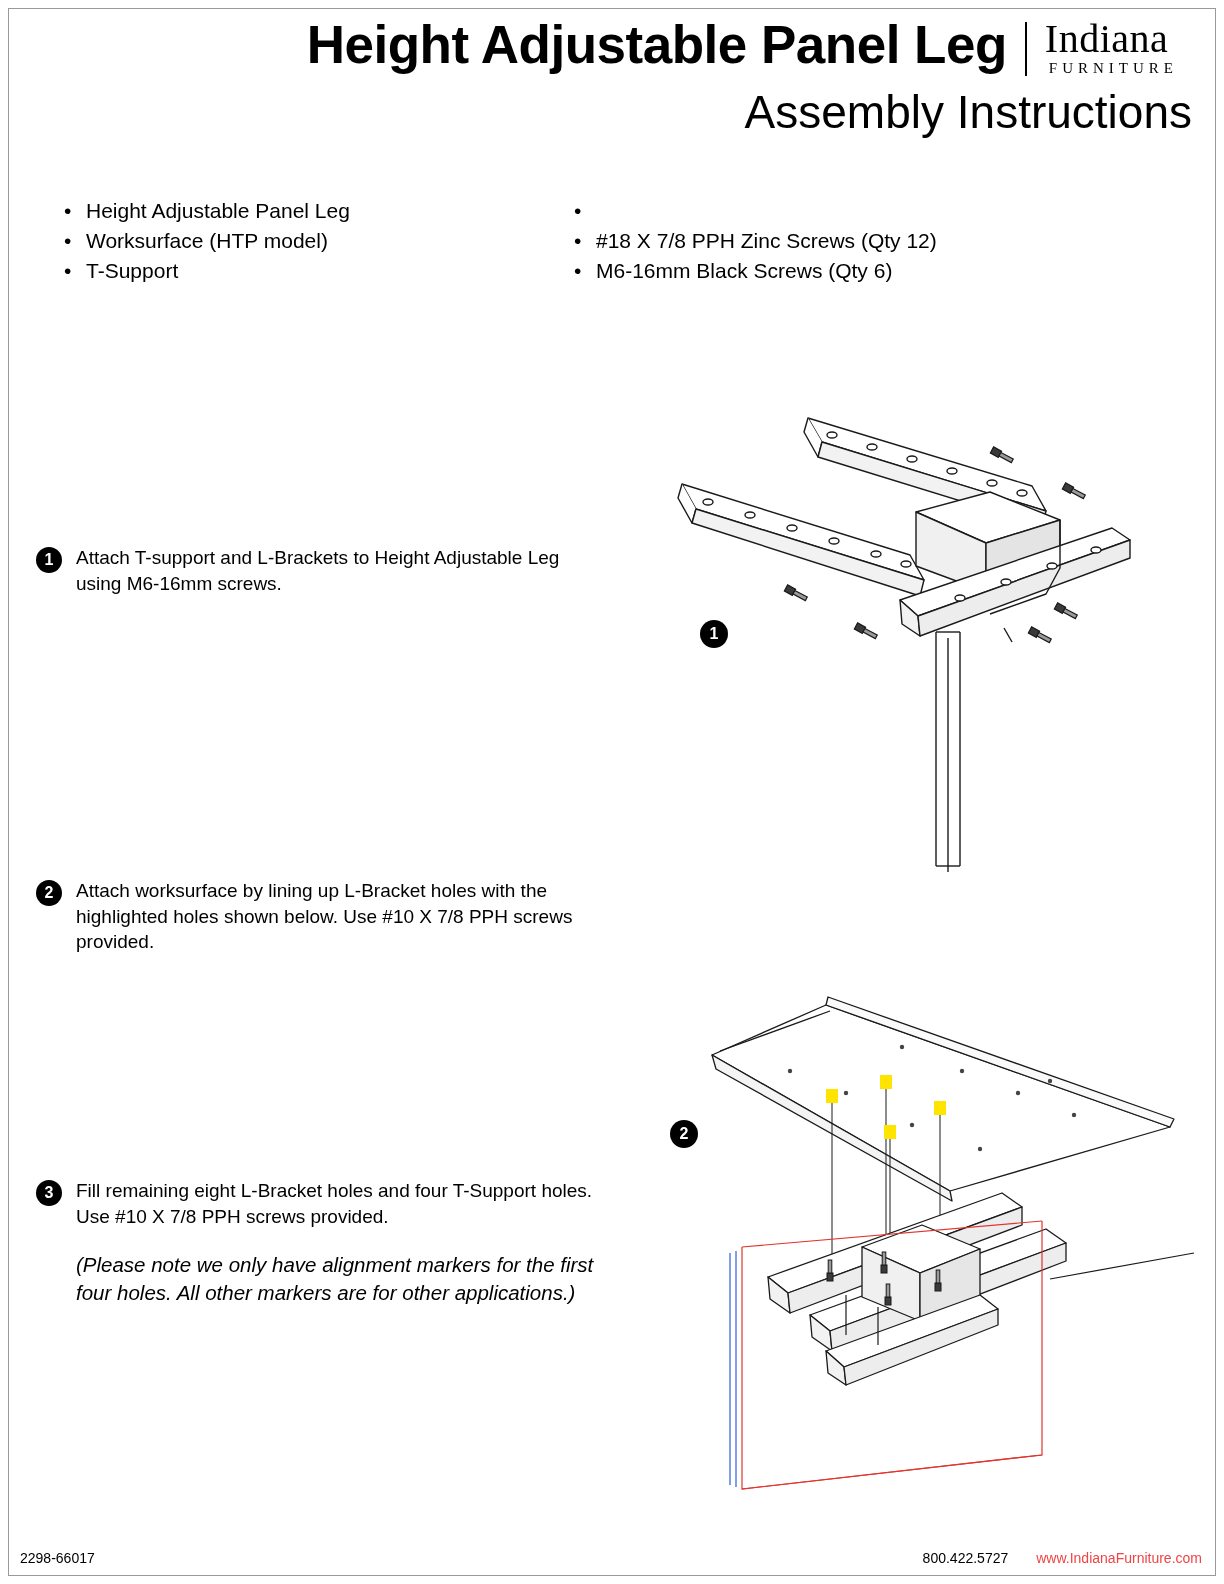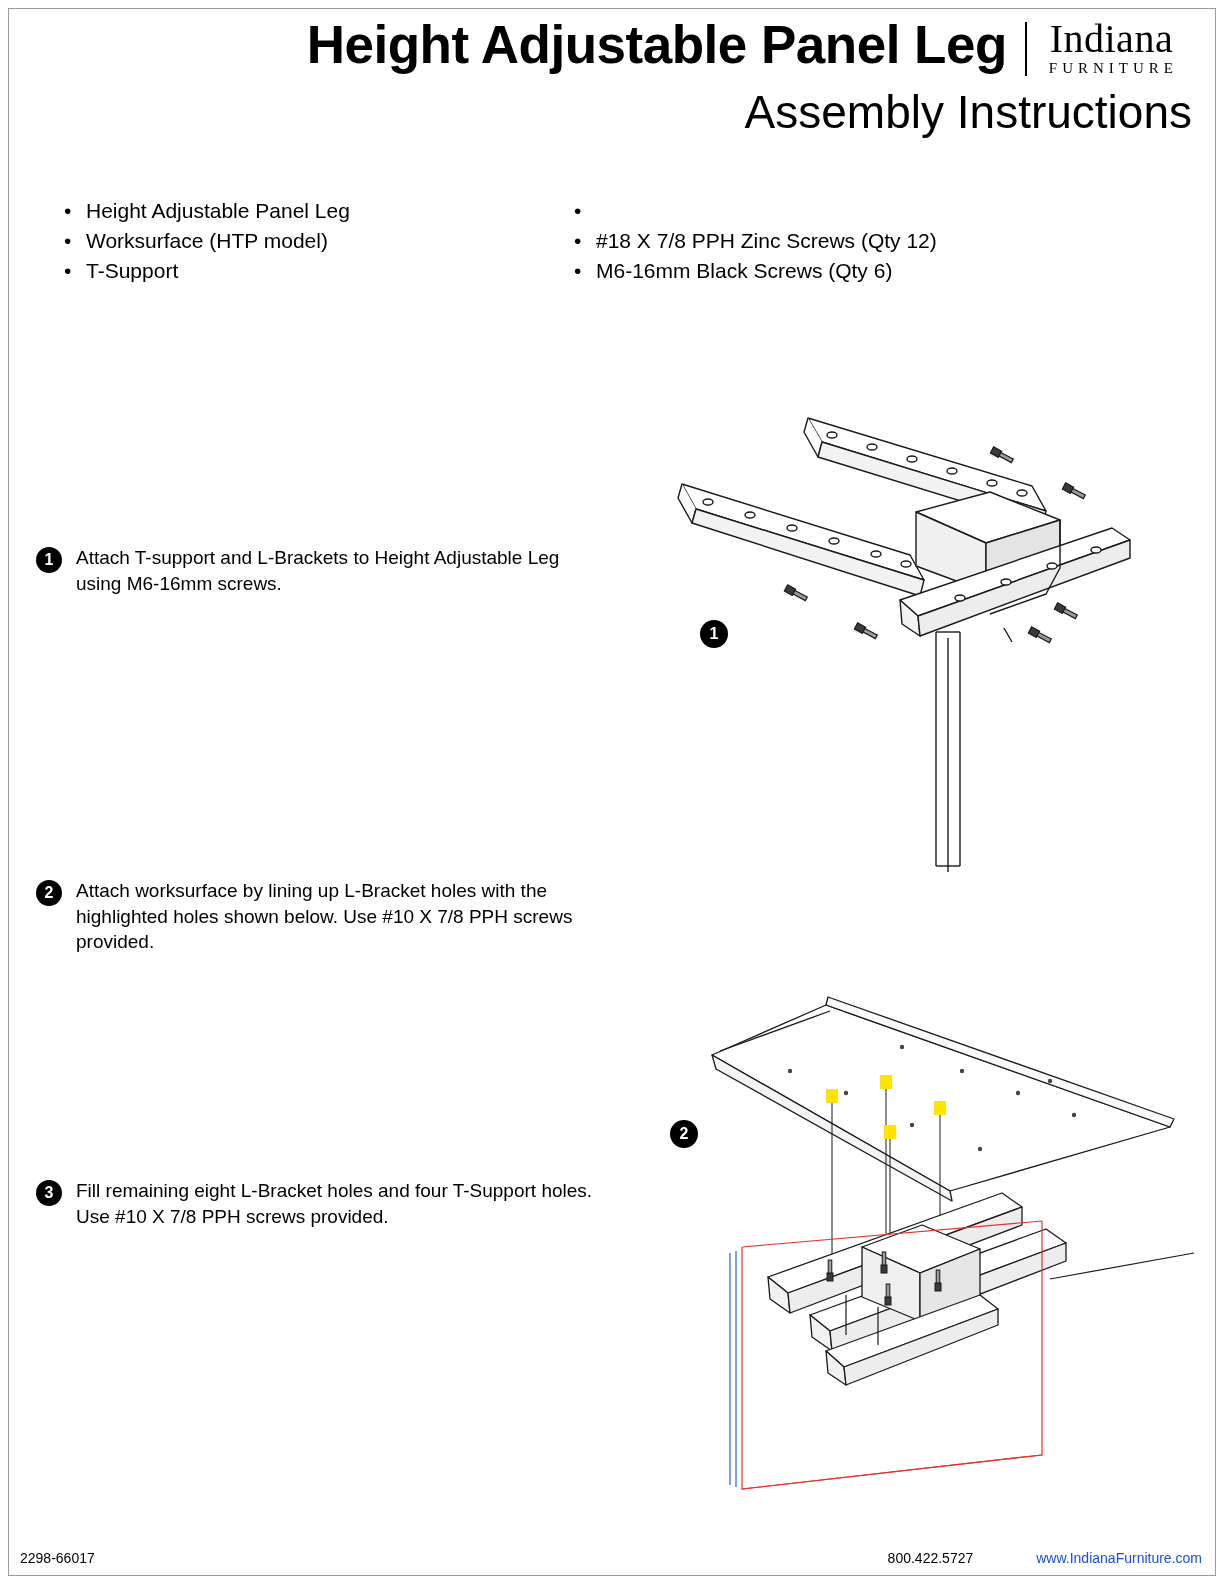--- a/index.html
+++ b/index.html
@@ -53,21 +53,21 @@
   }
   .title-divider {
     width: 2px;
     height: 54px;
     background: #000;
     margin: 4px 18px 0 18px;
   }
   .brand {
     display: flex;
     flex-direction: column;
-    align-items: center;
+    align-items: flex-start;
     margin-top: 2px;
   }
   .brand-name {
     font-family: "Liberation Serif", serif;
     font-size: 40px;
     line-height: 0.95;
     letter-spacing: 0.5px;
   }
   .brand-sub {
     font-family: "Liberation Serif", serif;
@@ -183,23 +183,23 @@
   .footer-left {
     position: absolute;
     left: 20px;
     bottom: 0;
   }
   .footer-right {
     position: absolute;
     right: 22px;
     bottom: 0;
     display: flex;
-    gap: 20px;
-  }
-  .footer-link { color: #1d4ed8; margin-left: 43px; }
+    gap: 28px;
+  }
+  .footer-link { color: #ef4444; }
 </style>
 </head>
 <body>
 
 <div class="page">
   <div class="page-border"></div>
 
   <div class="header">
     <div class="title-row">
       <div class="main-title">Height Adjustable Panel Leg</div>
@@ -327,20 +327,21 @@
   </div>
 
   <div class="step" id="step2">
     <div class="step-num">2</div>
     <div class="step-text">Attach worksurface by lining up L-Bracket holes with the highlighted holes shown below.  Use #10 X 7/8 PPH screws provided.</div>
   </div>
 
   <div class="step" id="step3">
     <div class="step-num">3</div>
     <div class="step-text">Fill remaining eight L-Bracket holes and four T-Support holes. Use #10 X 7/8 PPH screws provided.</div>
+    <div class="step-note">(Please note we only have alignment markers for the first four holes. All other markers are for other applications.)</div>
   </div>
 
   <div class="figure" id="figure2">
     <svg width="545" height="510" viewBox="0 0 545 510">
       <g fill="none" stroke="#1a1a1a" stroke-width="1.3" stroke-linejoin="round">
 
         <path d="M62 70 L176 20 L520 142 L300 206 Z" fill="#fff"></path>
         <path d="M62 70 L66 84 L302 216 L300 206 Z" fill="#f4f4f4"></path>
         <path d="M176 20 L178 12 L524 134 L520 142 Z" fill="#fafafa"></path>
         <path d="M70 66 L180 26"></path>

